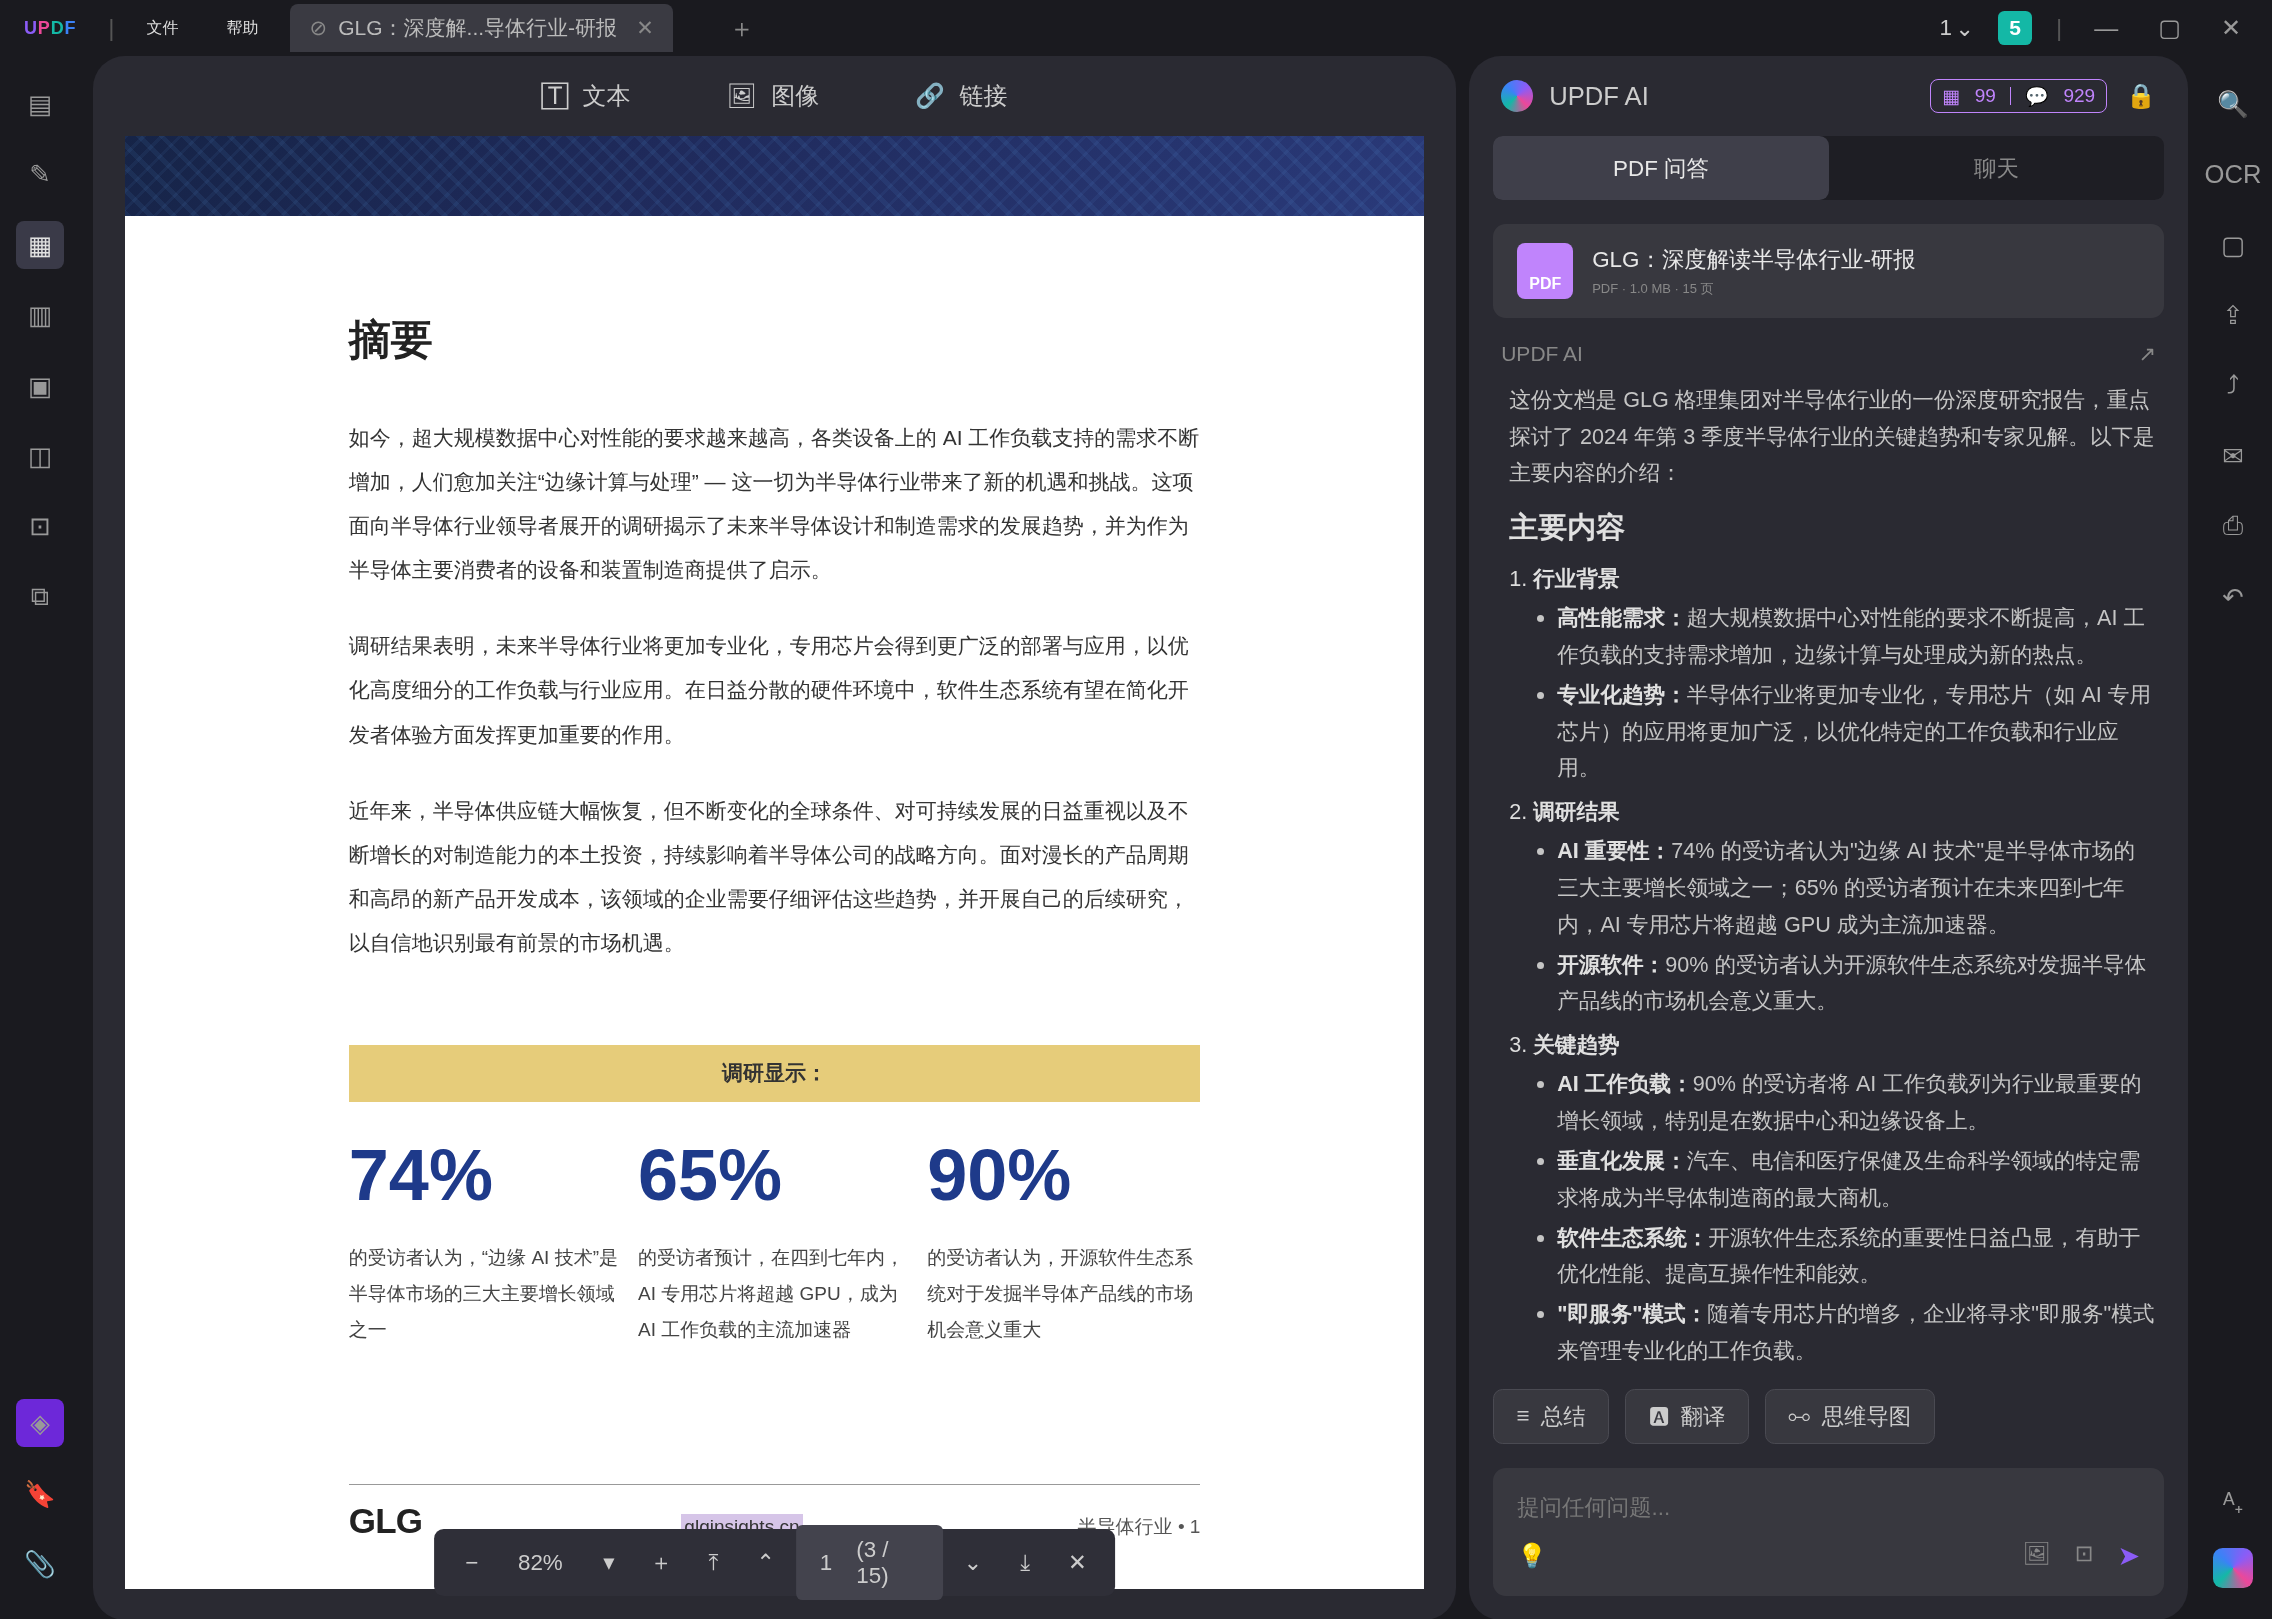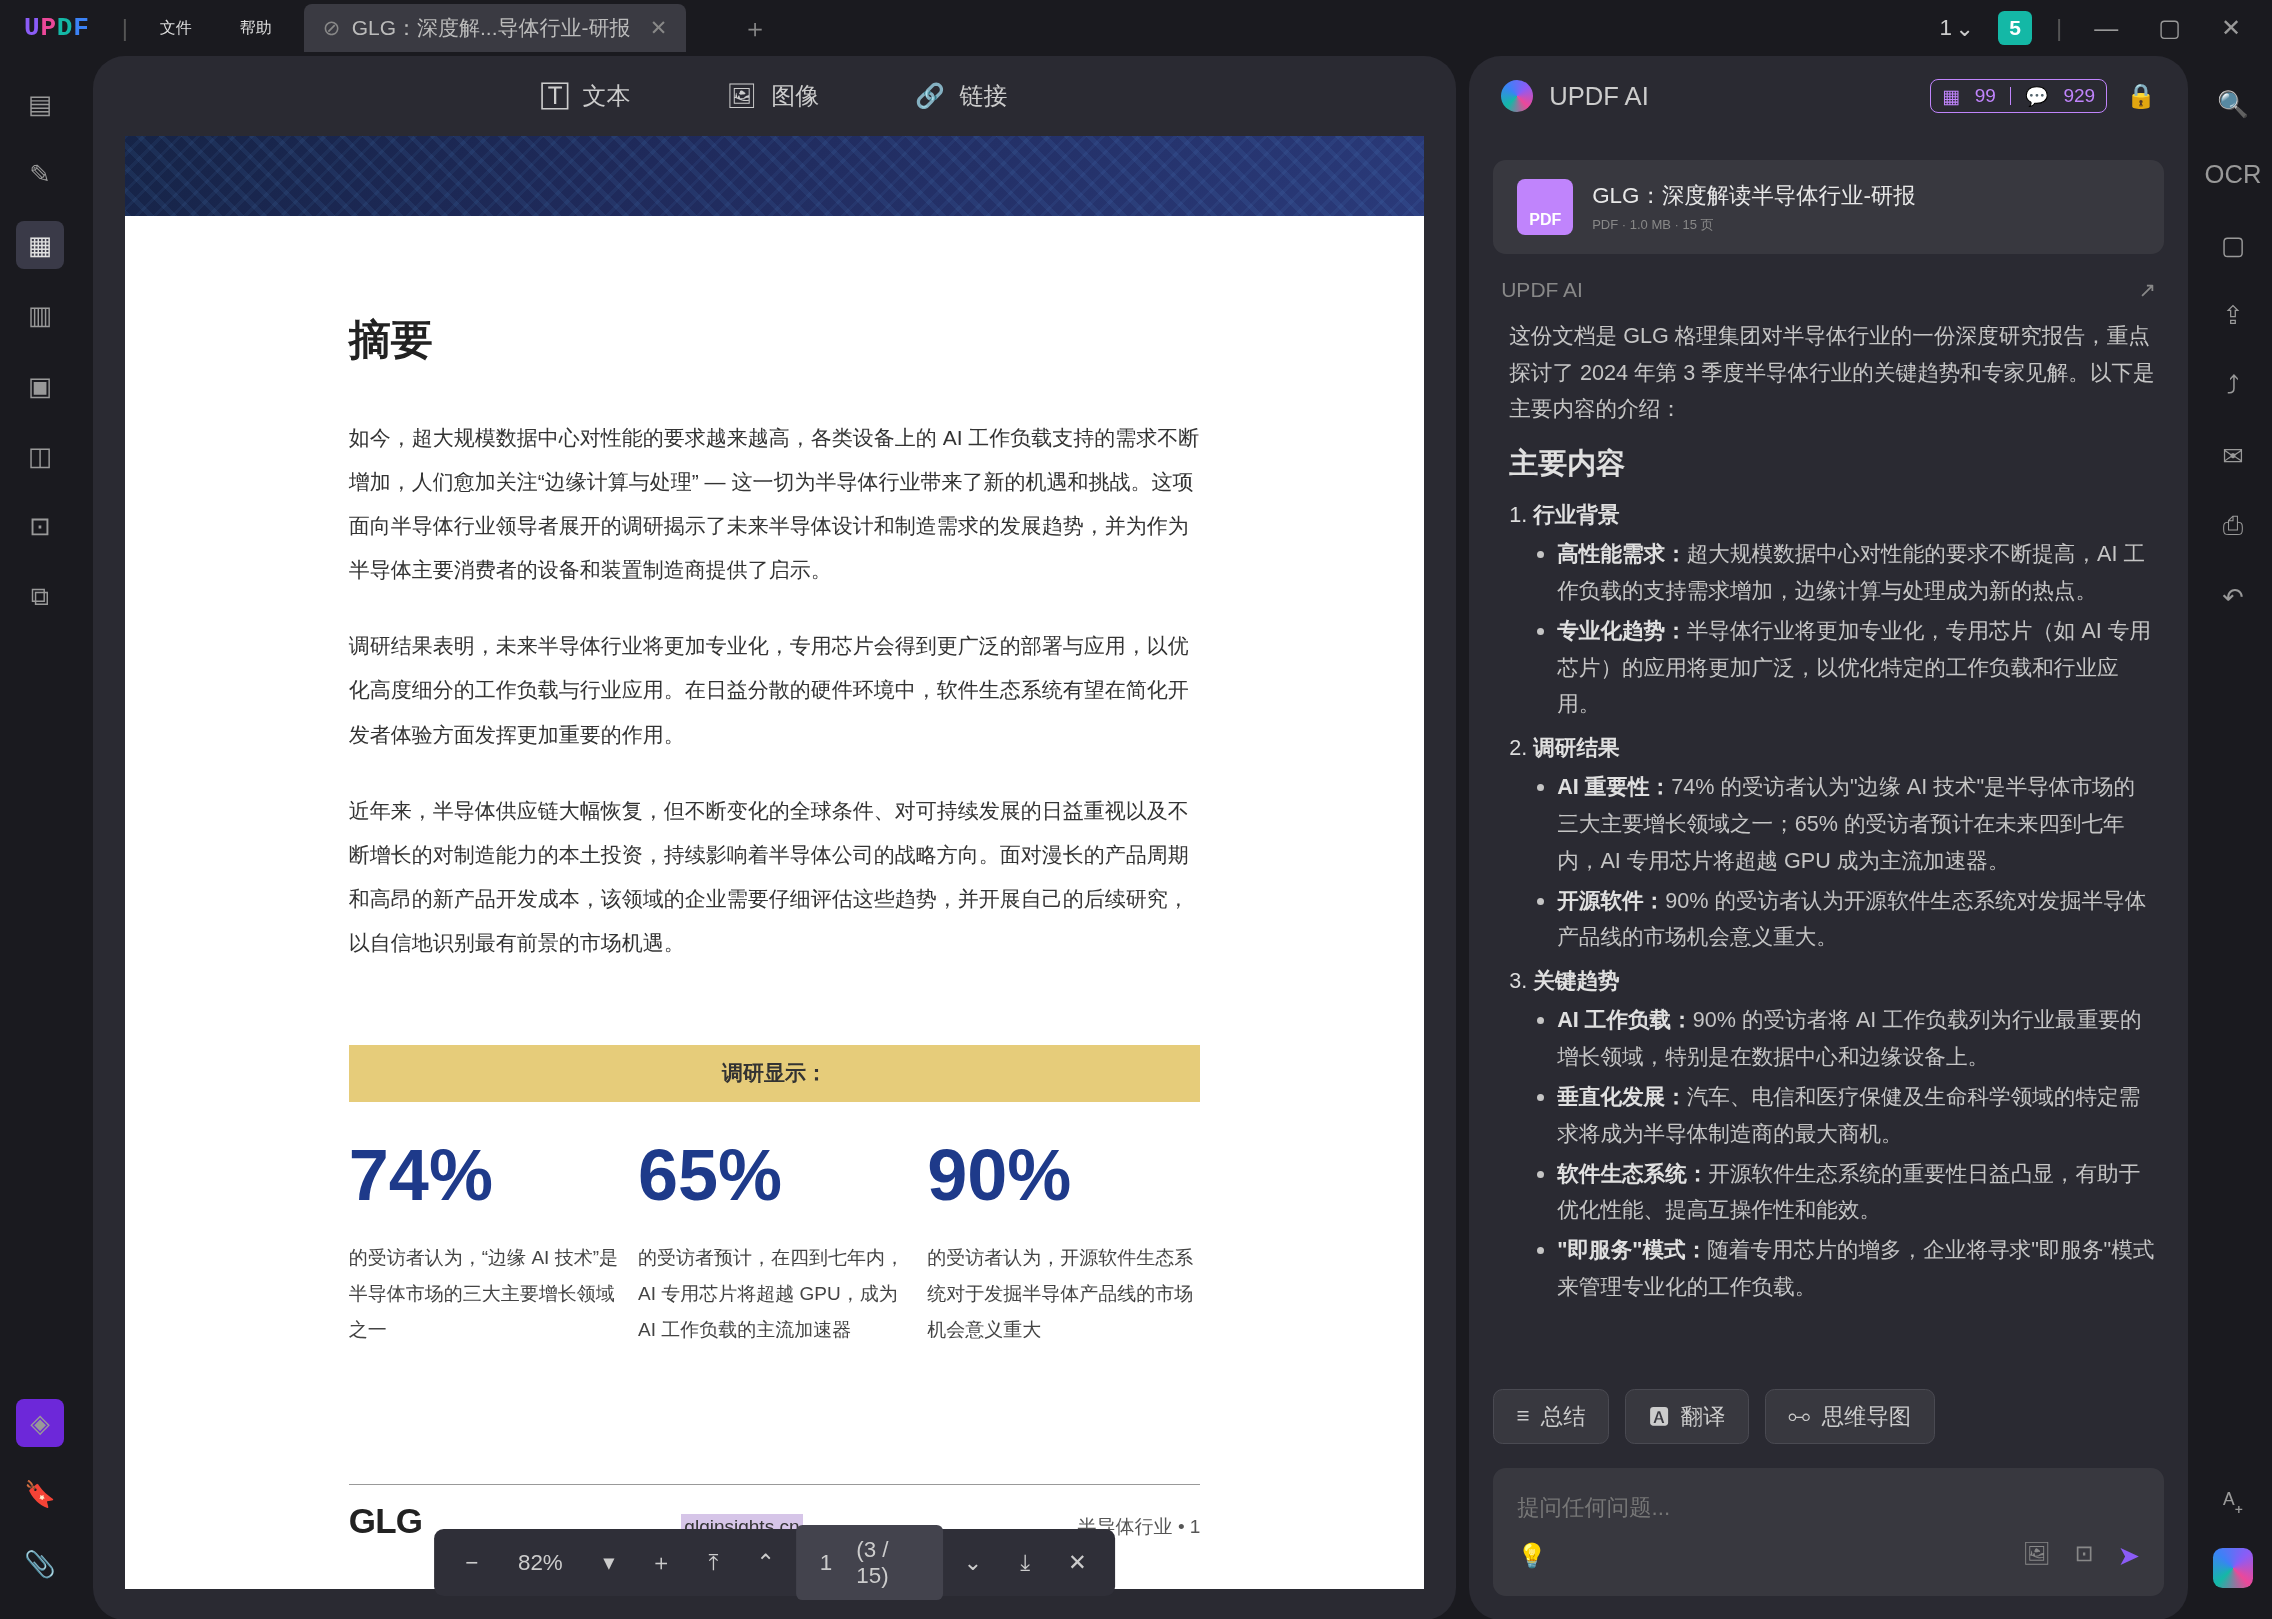--- a/index.html
+++ b/index.html
@@ -14,23 +14,22 @@
 }
 .titlebar {
   height: 56px;
   display: flex;
   align-items: center;
   padding: 0 24px;
   gap: 32px;
 }
 .logo {
   font-weight: 700;
-  font-size: 26px;
+  font-size: 18px;
   letter-spacing: 0.8px;
-  font-family: Liberation Mono, monospace;
 }
 .logo .u { color: #8b5cf6; }
 .logo .p { color: #ec4899; }
 .logo .d { color: #14b8a6; }
 .logo .f { color: #3b82f6; }
 .vbar { color: #555; font-size: 24px; }
 .menu { display: flex; gap: 48px; color: #ddd; font-size: 16px; }
 .tab {
   background: #3a3a42;
   border-radius: 8px 8px 0 0;
@@ -486,20 +485,24 @@
         <div class="token-badge">
           <span>▦</span>
             <span>99</span>
           <span class="sep"></span>
           <span>💬</span>
             <span>929</span>
         </div>
         <span class="lock-icon">🔒</span>
       </div>
     </div>
+    <div class="ai-tabs">
+      <div class="ai-tab active">PDF 问答</div>
+      <div class="ai-tab">聊天</div>
+    </div>
     <div class="doc-card">
       <div class="pdf-icon">PDF</div>
       <div class="info">
         <div class="name">GLG：深度解读半导体行业-研报</div>
         <div class="meta">PDF · 1.0 MB · 15 页</div>
       </div>
     </div>
     <div class="ai-subhead">
       <span>UPDF AI</span>
       <span>↗</span>

